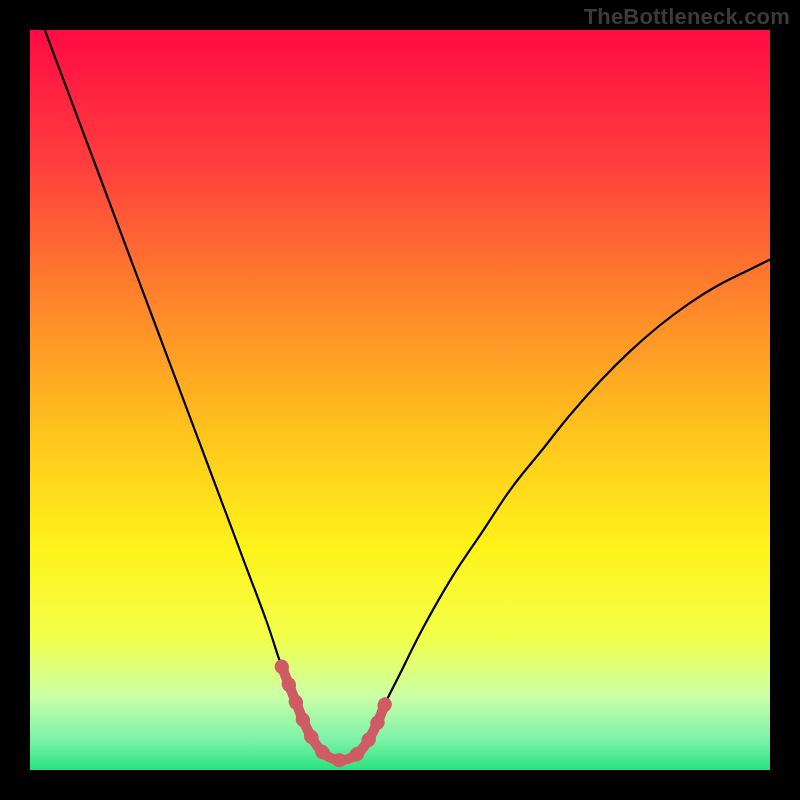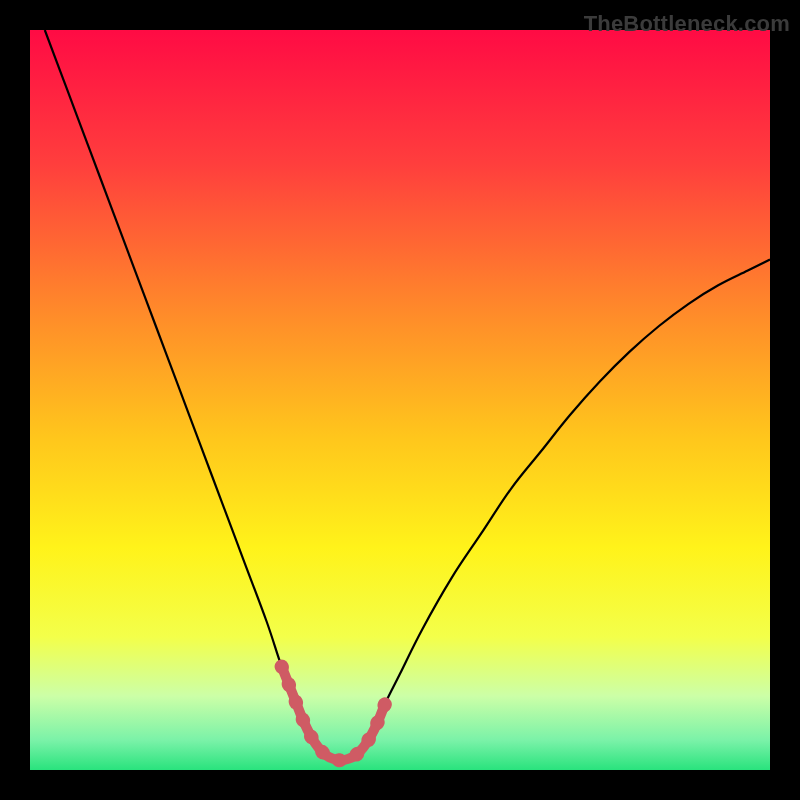--- a/index.html
+++ b/index.html
@@ -18,21 +18,20 @@
   }
   .watermark {
     position: absolute;
     top: 4px;
     right: 10px;
     color: #3b3b3b;
     font-size: 22px;
     font-weight: 600;
     letter-spacing: 0.2px;
     z-index: 10;
-    margin-top: 7px;
   }
   .plot-wrap {
     position: absolute;
     left: 30px;
     top: 30px;
     width: 740px;
     height: 740px;
   }
   svg { display: block; }
 </style>

